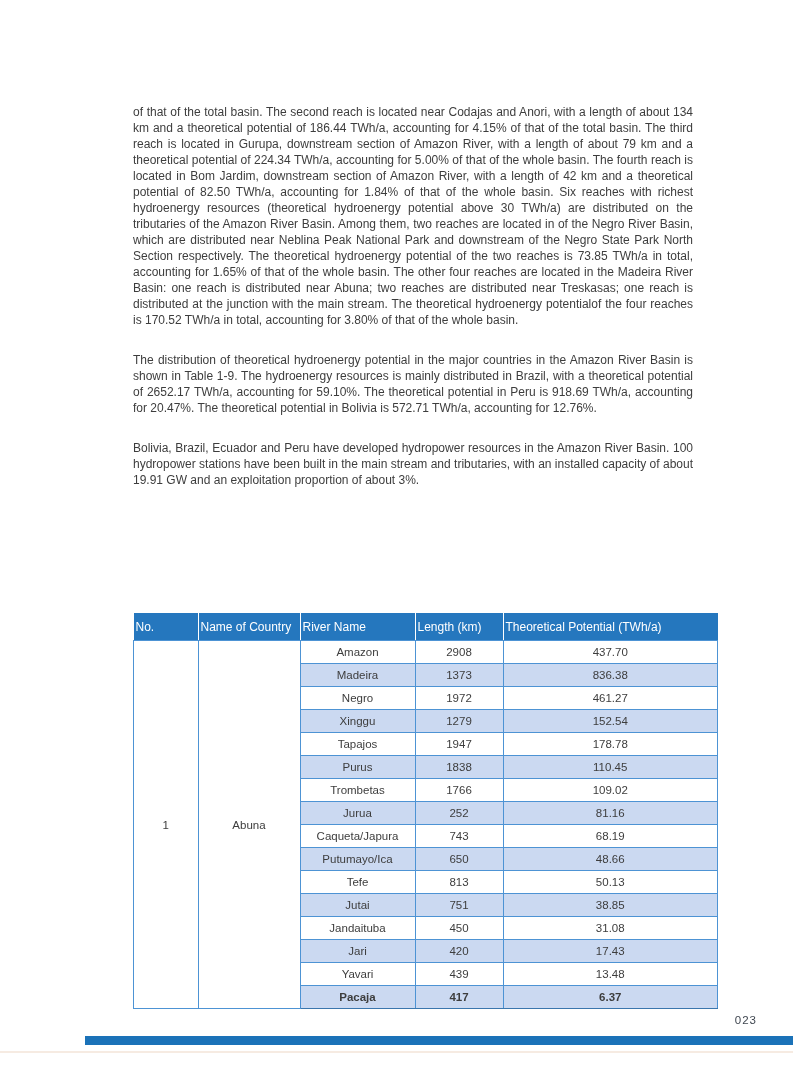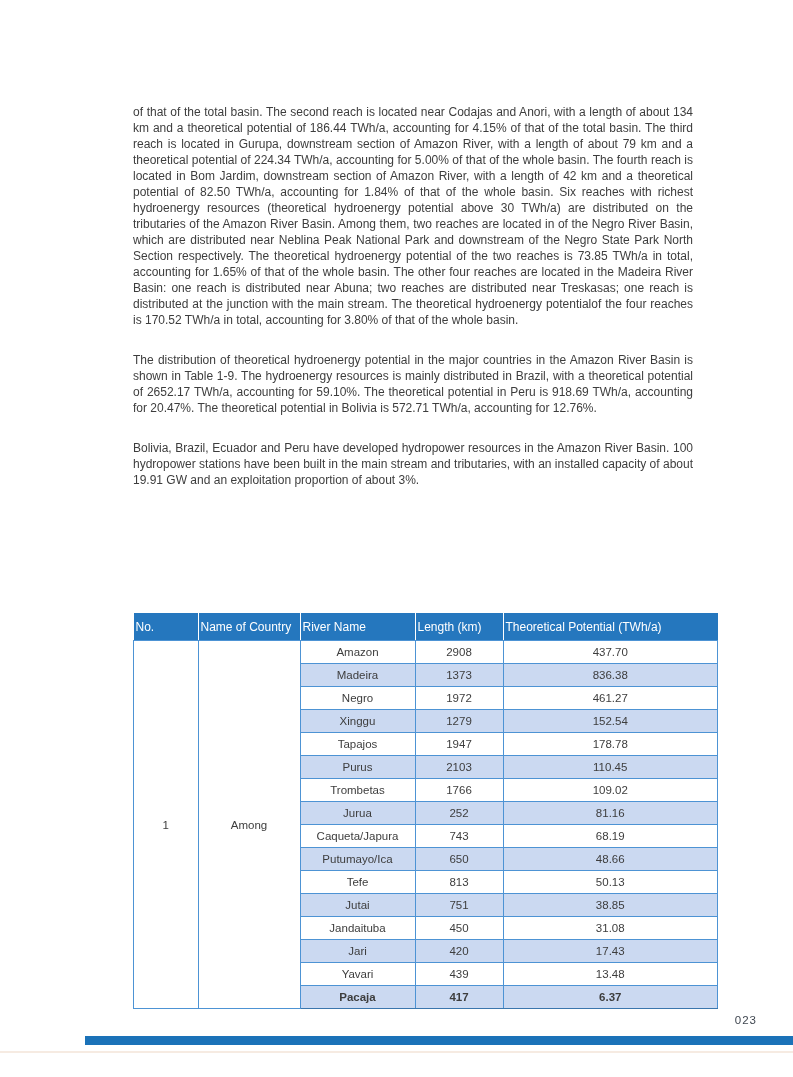--- a/index.html
+++ b/index.html
@@ -111,21 +111,21 @@
             <th class="col0">No.</th>
             <th class="col1">Name of Country</th>
             <th class="col2">River Name</th>
             <th class="col3">Length (km)</th>
             <th class="col4">Theoretical Potential (TWh/a)</th>
           </tr>
       </thead>
       <tbody>
           <tr>
             <td rowspan="16" class="merged col0">1</td>
-            <td rowspan="16" class="merged col1">Among</td>
+            <td rowspan="16" class="merged col1">Abuna</td>
             <td class="col2">Amazon</td>
             <td class="col3">2908</td>
             <td class="col4">437.70</td>
           </tr>
           <tr>
             <td class="alt col2">Madeira</td>
             <td class="alt col3">1373</td>
             <td class="alt col4">836.38</td>
           </tr>
           <tr>
@@ -138,21 +138,21 @@
             <td class="alt col3">1279</td>
             <td class="alt col4">152.54</td>
           </tr>
           <tr>
             <td class="col2">Tapajos</td>
             <td class="col3">1947</td>
             <td class="col4">178.78</td>
           </tr>
           <tr>
             <td class="alt col2">Purus</td>
-            <td class="alt col3">2103</td>
+            <td class="alt col3">1838</td>
             <td class="alt col4">110.45</td>
           </tr>
           <tr>
             <td class="col2">Trombetas</td>
             <td class="col3">1766</td>
             <td class="col4">109.02</td>
           </tr>
           <tr>
             <td class="alt col2">Jurua</td>
             <td class="alt col3">252</td>

